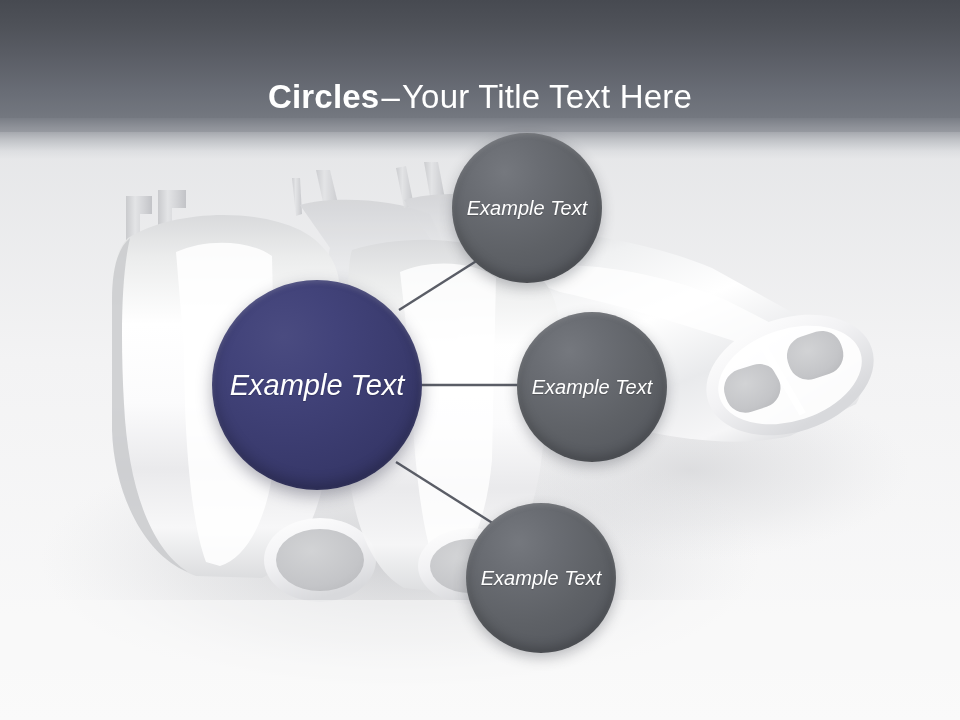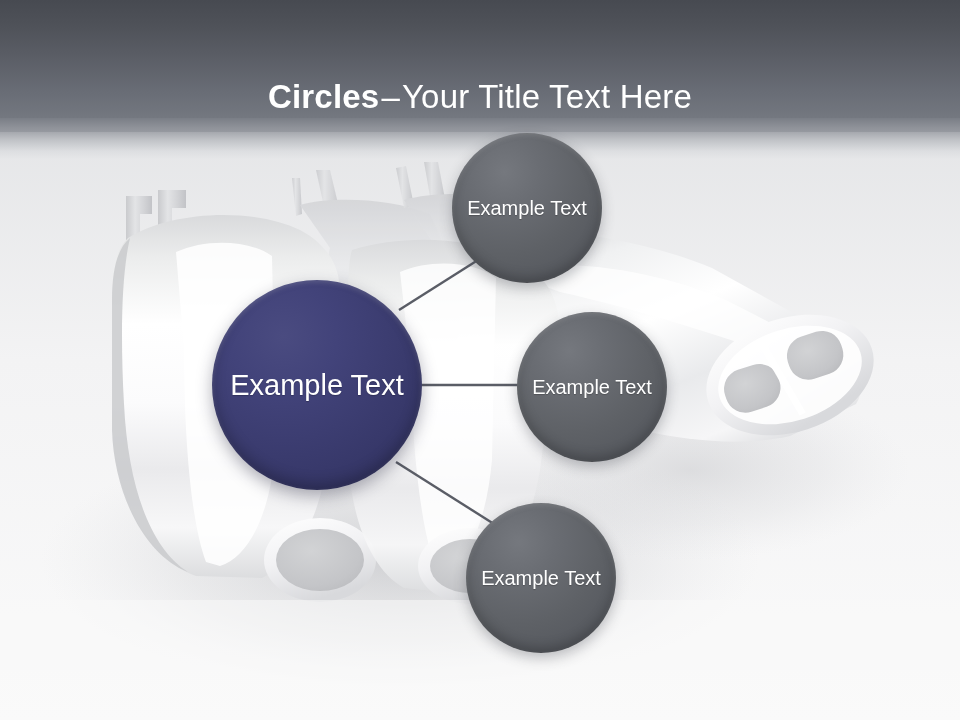--- a/index.html
+++ b/index.html
@@ -113,20 +113,21 @@
     text-align: center;
     color: #ffffff;
     box-sizing: border-box;
   }
 
   .node-label {
     display: block;
     width: 86%;
     color: #ffffff;
     text-shadow: 0 1px 1px rgba(0,0,0,0.22);
+    font-style: italic;
   }
 
   
   .node-main {
     left: 212px;
     top: 280px;
     width: 210px;
     height: 210px;
     background:
       radial-gradient(circle at 34% 27%, #4a4b80 0%, #42437a 26%, #3a3b6e 58%, #343565 82%, #2d2e59 100%);

